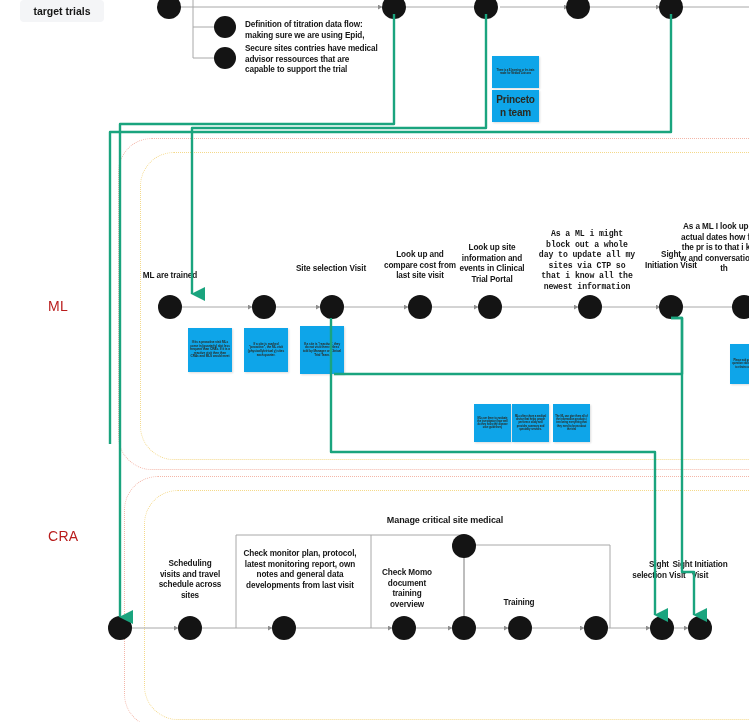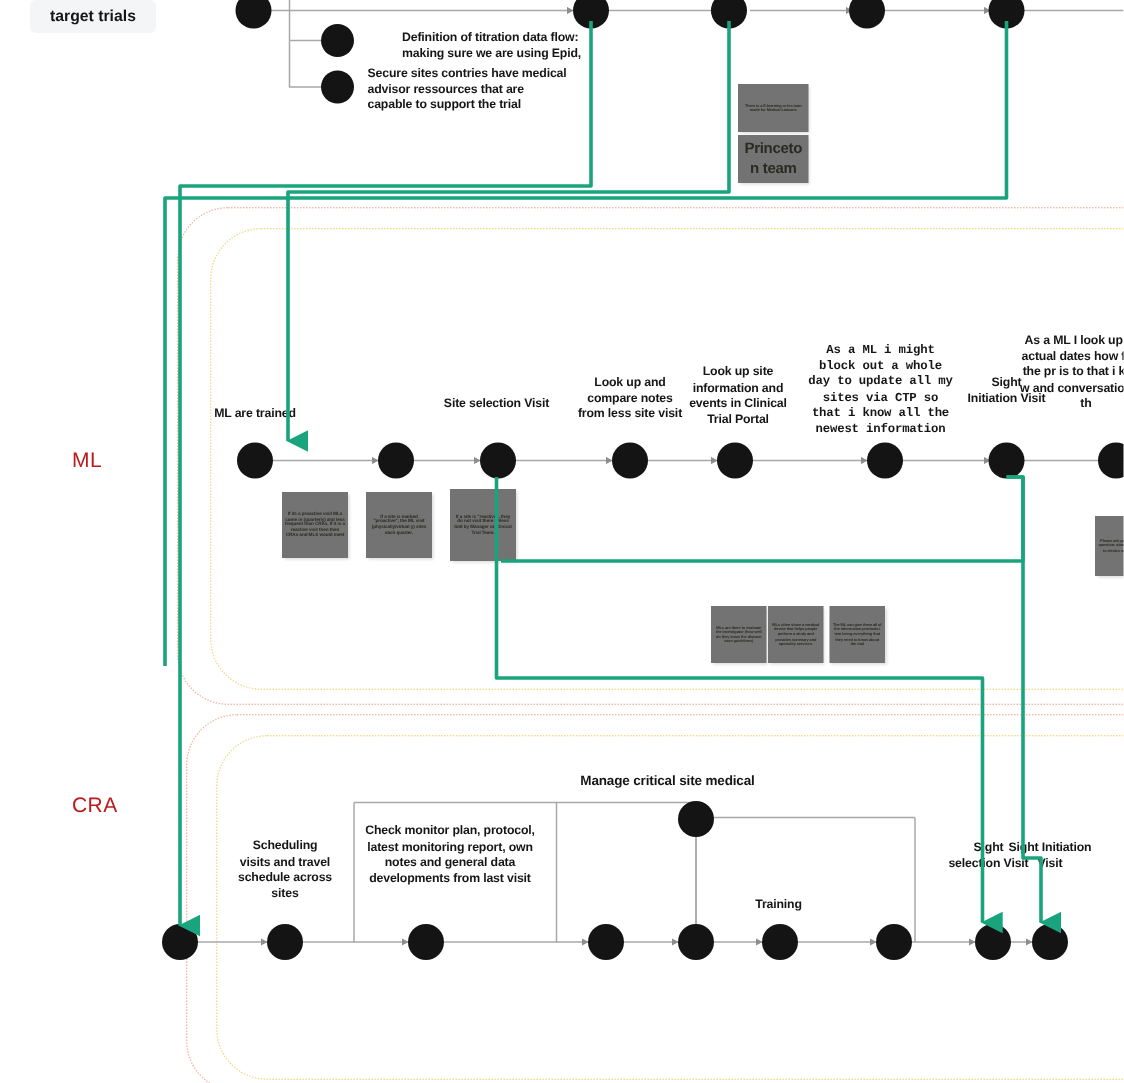--- a/index.html
+++ b/index.html
@@ -52,21 +52,21 @@
     border-radius:4px;
     font-size:10.5px;
     font-weight:bold;
     color:#161616;
     display:flex;align-items:center;justify-content:center;
     z-index:3;
   }
 
   .note{
     position:absolute;
-    background:#737373;
+    background:#0ea5e9;
     box-shadow:1px 1px 2px rgba(0,0,0,.14);
     z-index:2;
     display:flex;align-items:center;justify-content:center;
     text-align:center;
     box-sizing:border-box;
     padding:2px;
     overflow:hidden;
   }
   .note span{
     display:block;
@@ -169,21 +169,21 @@
   <div class="swim-label" style="left:48px;top:298px;">ML</div>
   <div class="swim-label" style="left:48px;top:528px;">CRA</div>
 
   <div class="node big" style="left:157px;top:-5px;"></div>
   <div class="node big" style="left:382px;top:-5px;"></div>
   <div class="node big" style="left:474px;top:-5px;"></div>
   <div class="node big" style="left:566px;top:-5px;"></div>
   <div class="node big" style="left:659px;top:-5px;"></div>
 
   <div class="node sm" style="left:214px;top:16px;"></div>
-  <div class="lbl l" style="left:245px;top:20px;width:140px;margin-left:23px;">Definition of titration data flow: making sure we are using Epid,</div>
+  <div class="lbl l" style="left:245px;top:20px;width:140px;">Definition of titration data flow: making sure we are using Epid,</div>
 
   <div class="node sm" style="left:214px;top:47px;"></div>
   <div class="lbl l" style="left:245px;top:44px;width:135px;">Secure sites contries have medical advisor ressources that are capable to support the trial</div>
 
   <div class="note micro" style="left:492px;top:56px;width:47px;height:32px;">
     <span>There is a E-learning or les train made for Medical Liaisons</span>
   </div>
   <div class="note big" style="left:492px;top:90px;width:47px;height:32px;">
     <span>Princeton team</span>
   </div>
@@ -192,21 +192,21 @@
   <div class="node big" style="left:252px;top:295px;"></div>
   <div class="node big" style="left:320px;top:295px;"></div>
   <div class="node big" style="left:408px;top:295px;"></div>
   <div class="node big" style="left:478px;top:295px;"></div>
   <div class="node big" style="left:578px;top:295px;"></div>
   <div class="node big" style="left:659px;top:295px;"></div>
   <div class="node big" style="left:732px;top:295px;"></div>
 
   <div class="lbl c" style="left:130px;top:271px;width:80px;">ML are trained</div>
   <div class="lbl c" style="left:295px;top:264px;width:72px;">Site selection Visit</div>
-  <div class="lbl c" style="left:382px;top:250px;width:76px;">Look up and compare notes from less site visit</div>
+  <div class="lbl c" style="left:382px;top:250px;width:76px;">Look up and compare cost from last site visit</div>
   <div class="lbl c" style="left:452px;top:243px;width:80px;">Look up site information and events in Clinical Trial Portal</div>
   <div class="lbl c" style="left:538px;top:229px;width:98px;font-family:Liberation Mono, monospace;">As a ML i might block out a whole day to update all my sites via CTP so that i know all the newest information</div>
   <div class="lbl c" style="left:645px;top:250px;width:52px;">Sight Initiation Visit</div>
   <div class="lbl c" style="left:678px;top:222px;width:92px;">As a ML I look up and actual dates how far in the pr is to that i know w and conversatio with th</div>
 
   <div class="note tiny" style="left:188px;top:328px;width:44px;height:44px;">
     <span>If its a proactive visit MLs come in (quarterly) alot less frequent than CRAs. If it is a reactive visit then then CRAs and MLS would meet</span>
   </div>
   <div class="note tiny" style="left:244px;top:328px;width:44px;height:44px;">
     <span>If a site is marked "proactive", the ML visit (physically/virtual y) sites each quarter.</span>
@@ -238,17 +238,18 @@
   <div class="node big" style="left:272px;top:616px;"></div>
   <div class="node big" style="left:392px;top:616px;"></div>
   <div class="node big" style="left:452px;top:616px;"></div>
   <div class="node big" style="left:508px;top:616px;"></div>
   <div class="node big" style="left:584px;top:616px;"></div>
   <div class="node big" style="left:650px;top:616px;"></div>
   <div class="node big" style="left:688px;top:616px;"></div>
 
   <div class="lbl c" style="left:158px;top:559px;width:64px;">Scheduling visits and travel schedule across sites</div>
   <div class="lbl c" style="left:240px;top:549px;width:120px;">Check monitor plan, protocol, latest monitoring report, own notes and general data developments from last visit</div>
+  <div class="lbl c" style="left:376px;top:568px;width:62px;">Check Momo document training overview</div>
   <div class="lbl c" style="left:490px;top:598px;width:58px;">Training</div>
   <div class="lbl c" style="left:632px;top:560px;width:54px;">Sight selection Visit</div>
   <div class="lbl c" style="left:672px;top:560px;width:56px;">Sight Initiation Visit</div>
 
 </div>
 
 </body></html>

